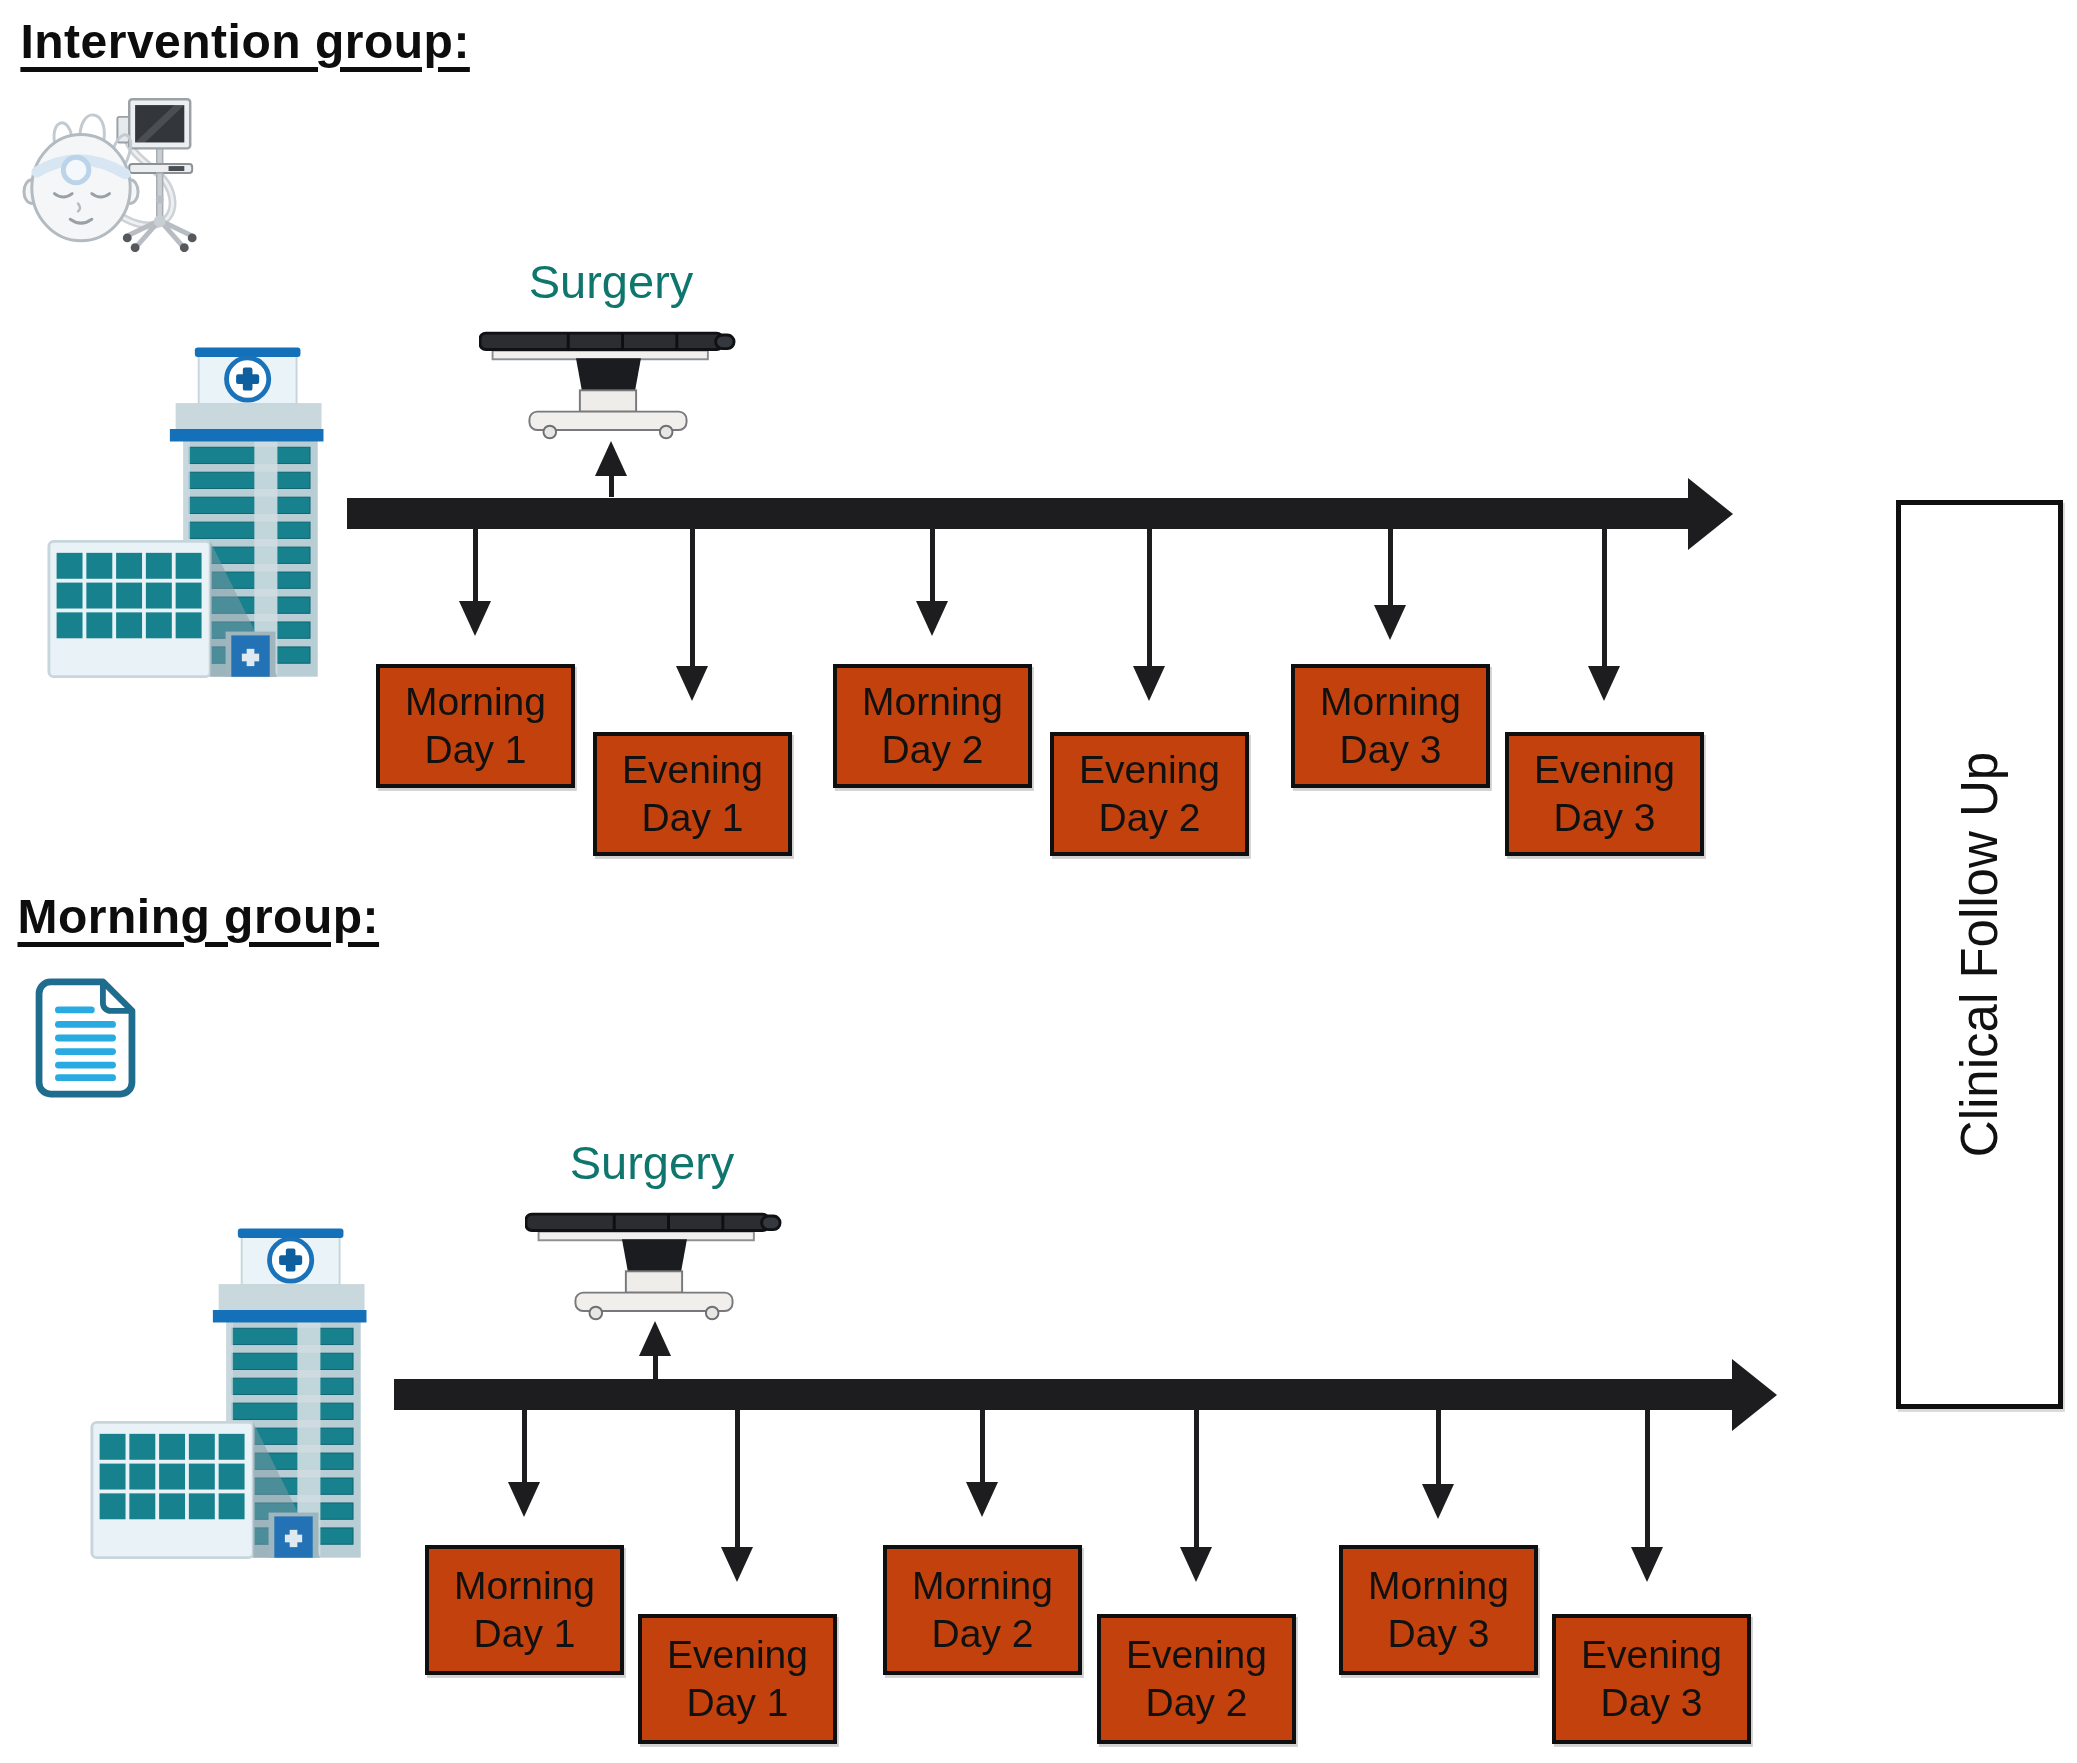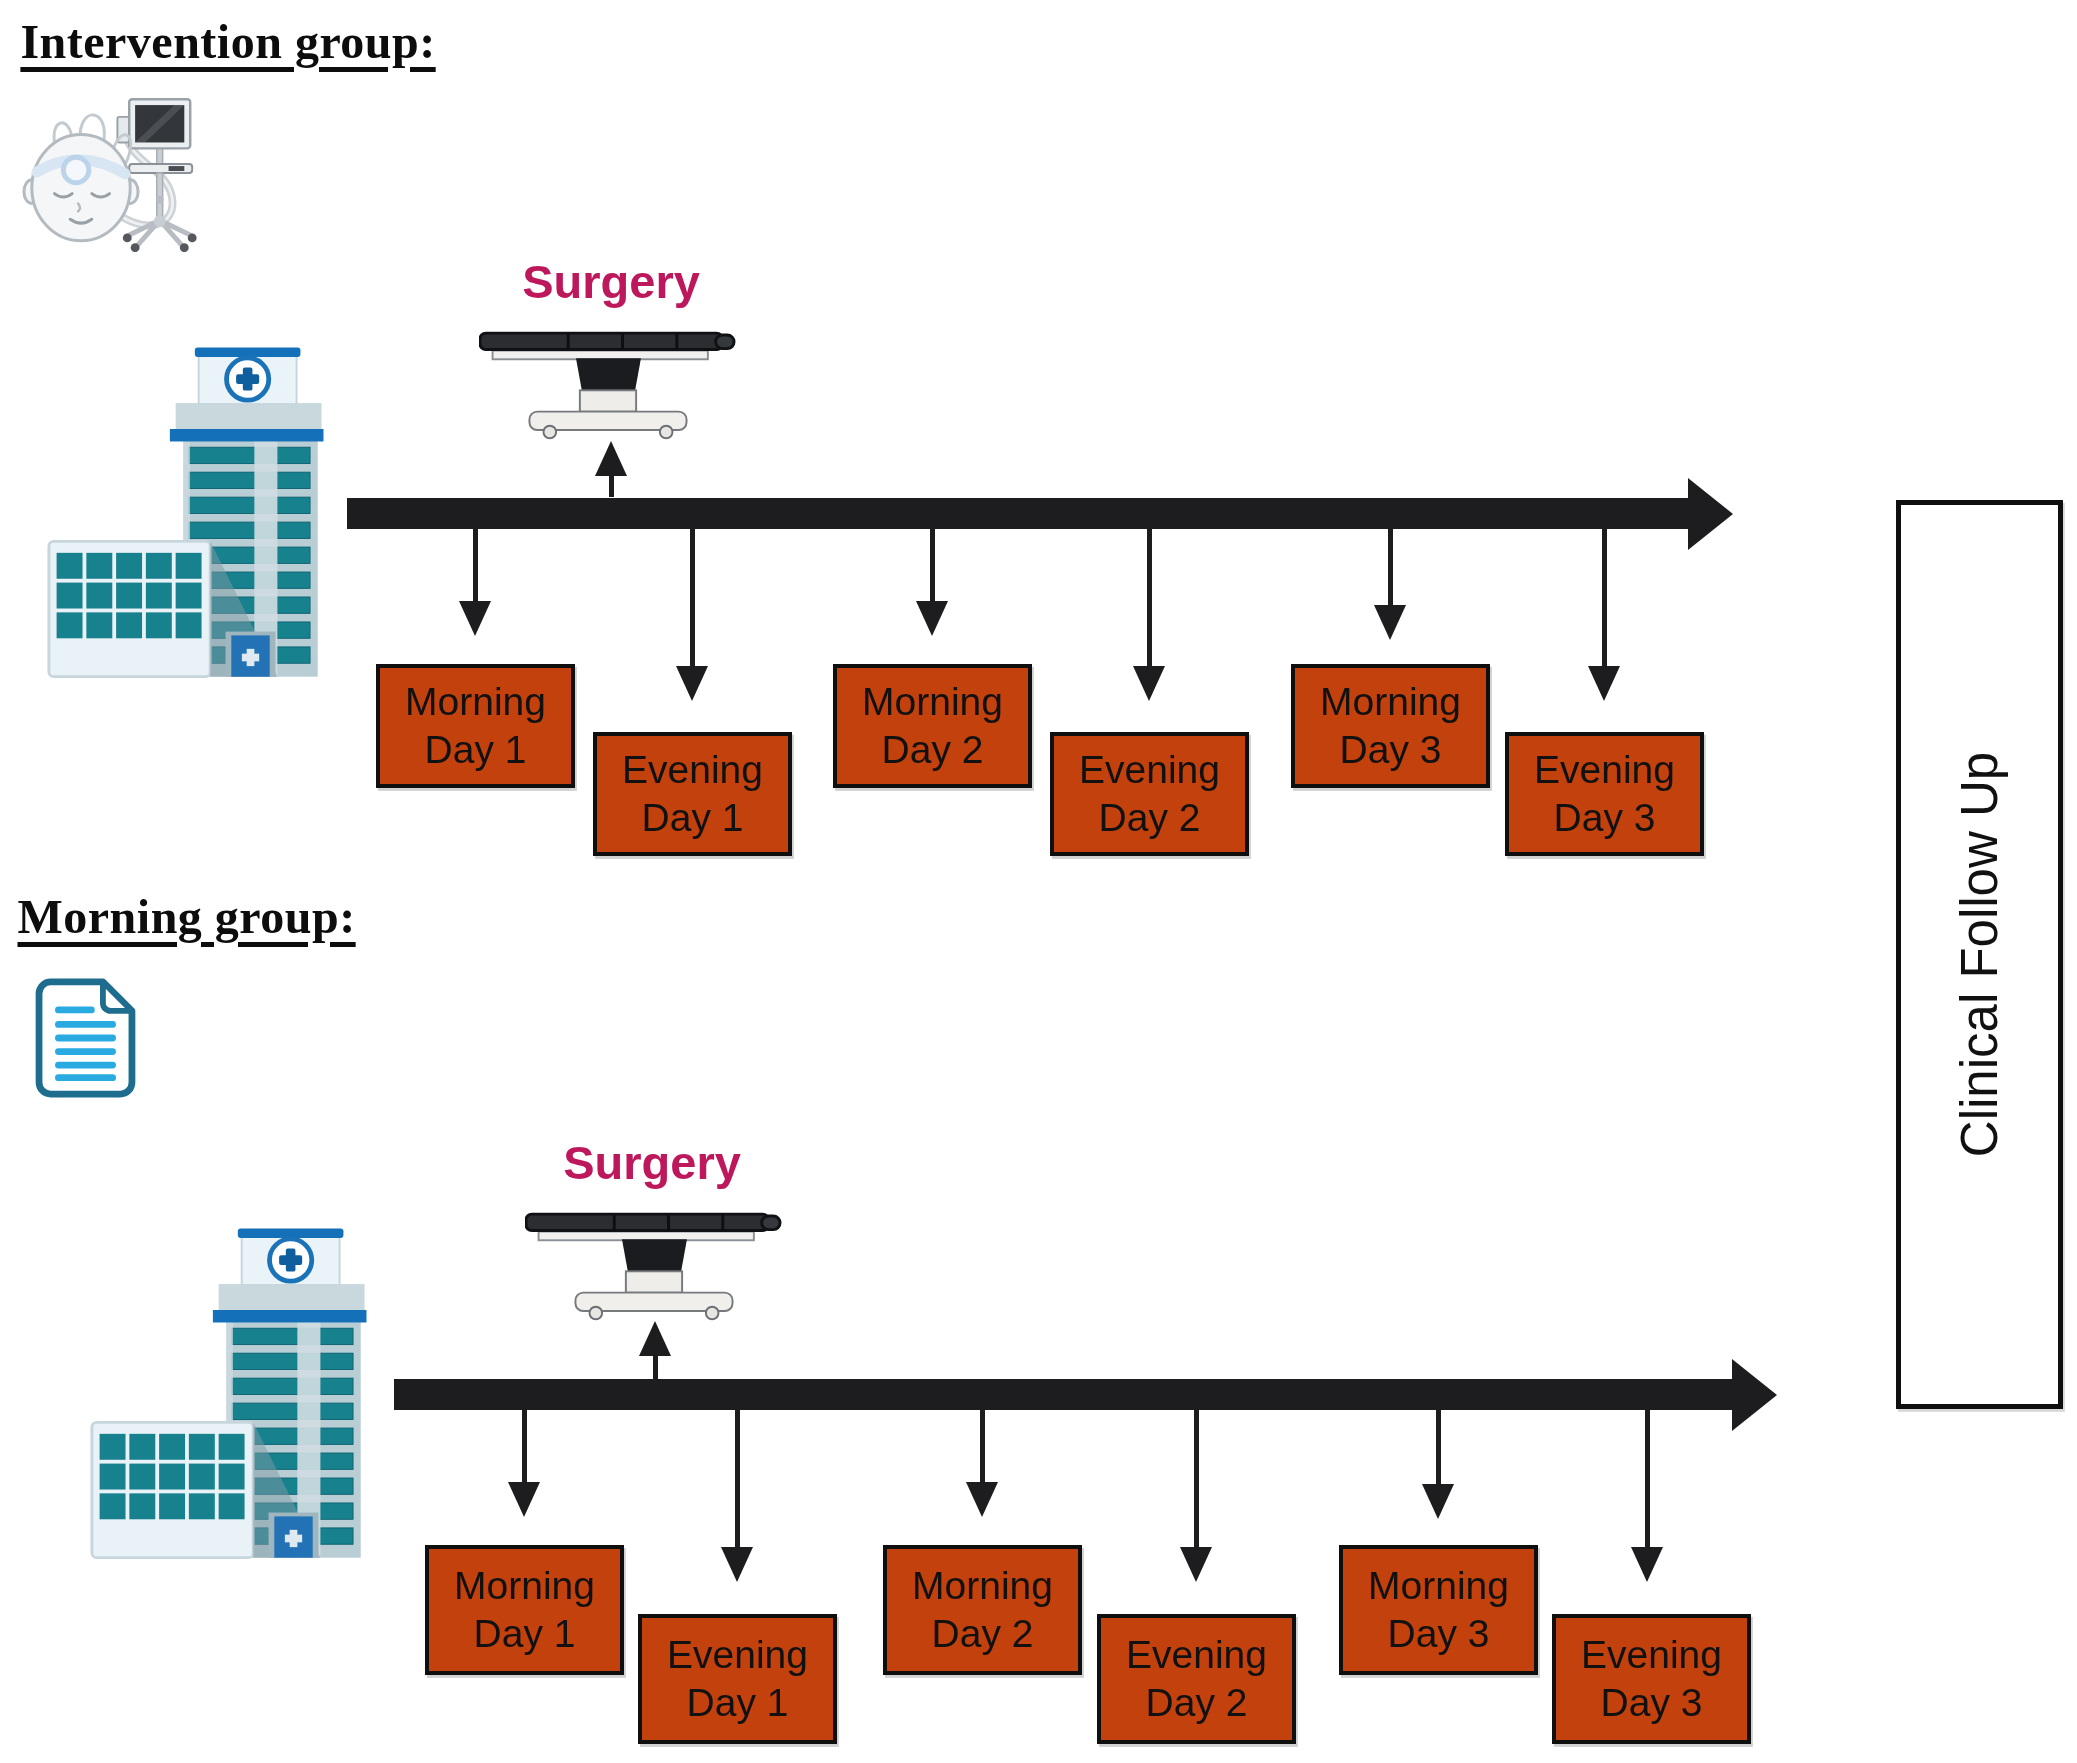--- a/index.html
+++ b/index.html
@@ -5,27 +5,26 @@
   html,body { margin:0; padding:0; background:#ffffff; }
   #canvas {
     position:relative; width:2078px; height:1763px; background:#ffffff;
     font-family:"Liberation Sans","DejaVu Sans",sans-serif; color:#111;
     overflow:hidden;
   }
 
   .group-heading {
     position:absolute; font-size:48px; font-weight:bold; color:#0d0d0d;
     text-decoration:underline; text-decoration-thickness:4.9px; text-underline-offset:8.7px;
-    white-space:nowrap; letter-spacing:0.5px;font-family:Liberation Serif, serif;
+    white-space:nowrap; letter-spacing:0.5px;
   }
 
   .surgery-label {
-    position:absolute; transform:translateX(-50%); font-size:47px; color:#be185d;
+    position:absolute; transform:translateX(-50%); font-size:47px; color:#0f766e;
     white-space:nowrap;
-    font-weight:bold;
   }
 
   
   .tl-bar { position:absolute; height:31px; background:#1d1d1f; }
   .tl-bar::after {
     content:""; position:absolute; left:100%; top:50%; transform:translateY(-50%);
     width:0; height:0;
     border-top:36px solid transparent; border-bottom:36px solid transparent;
     border-left:45px solid #1d1d1f;
   }

